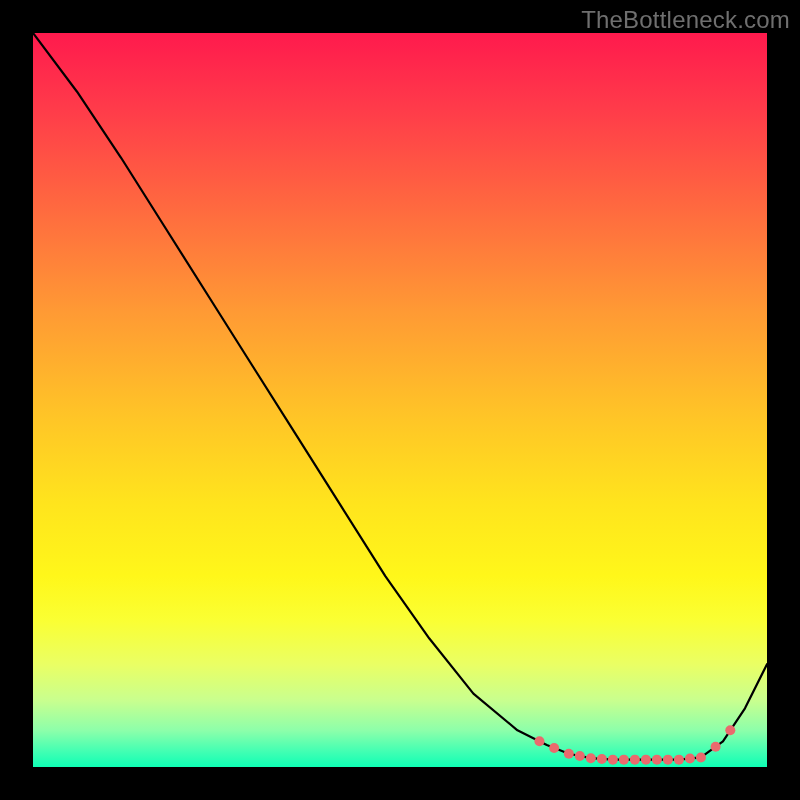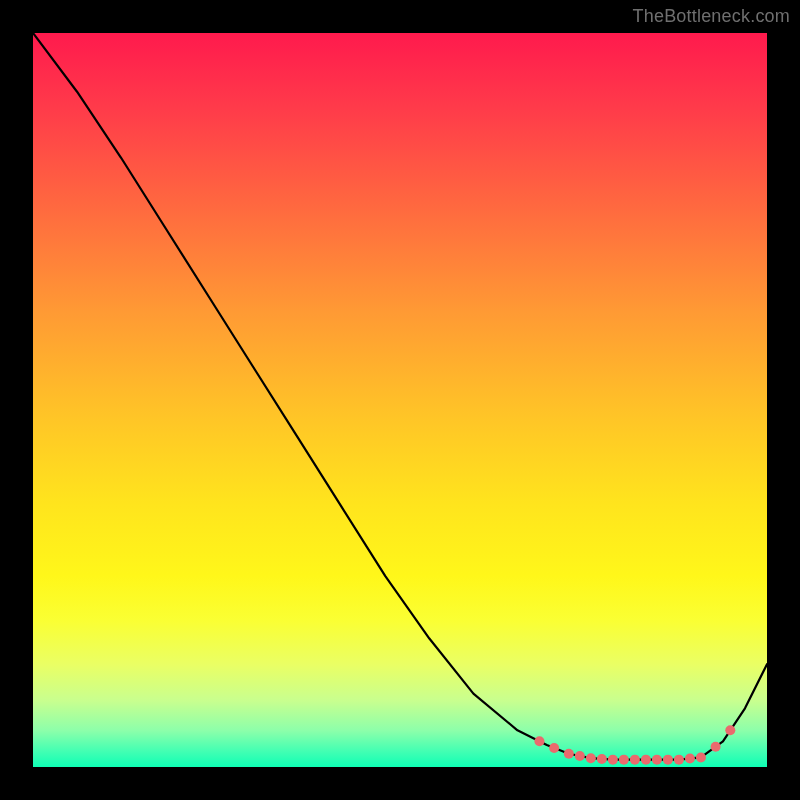--- a/index.html
+++ b/index.html
@@ -43,21 +43,21 @@
       #8dffaa 95%,
       #3fffb3 98%,
       #0fffb5 100%
     );
   }
   .watermark {
     position: absolute;
     top: 6px;
     right: 10px;
     color: #6f6f6f;
-    font-size: 18px;
+    font-size: 24px;
     letter-spacing: 0.2px;
     user-select: none;
   }
   svg.curve {
     position: absolute;
     inset: 0;
     width: 100%;
     height: 100%;
   }
   .line {

